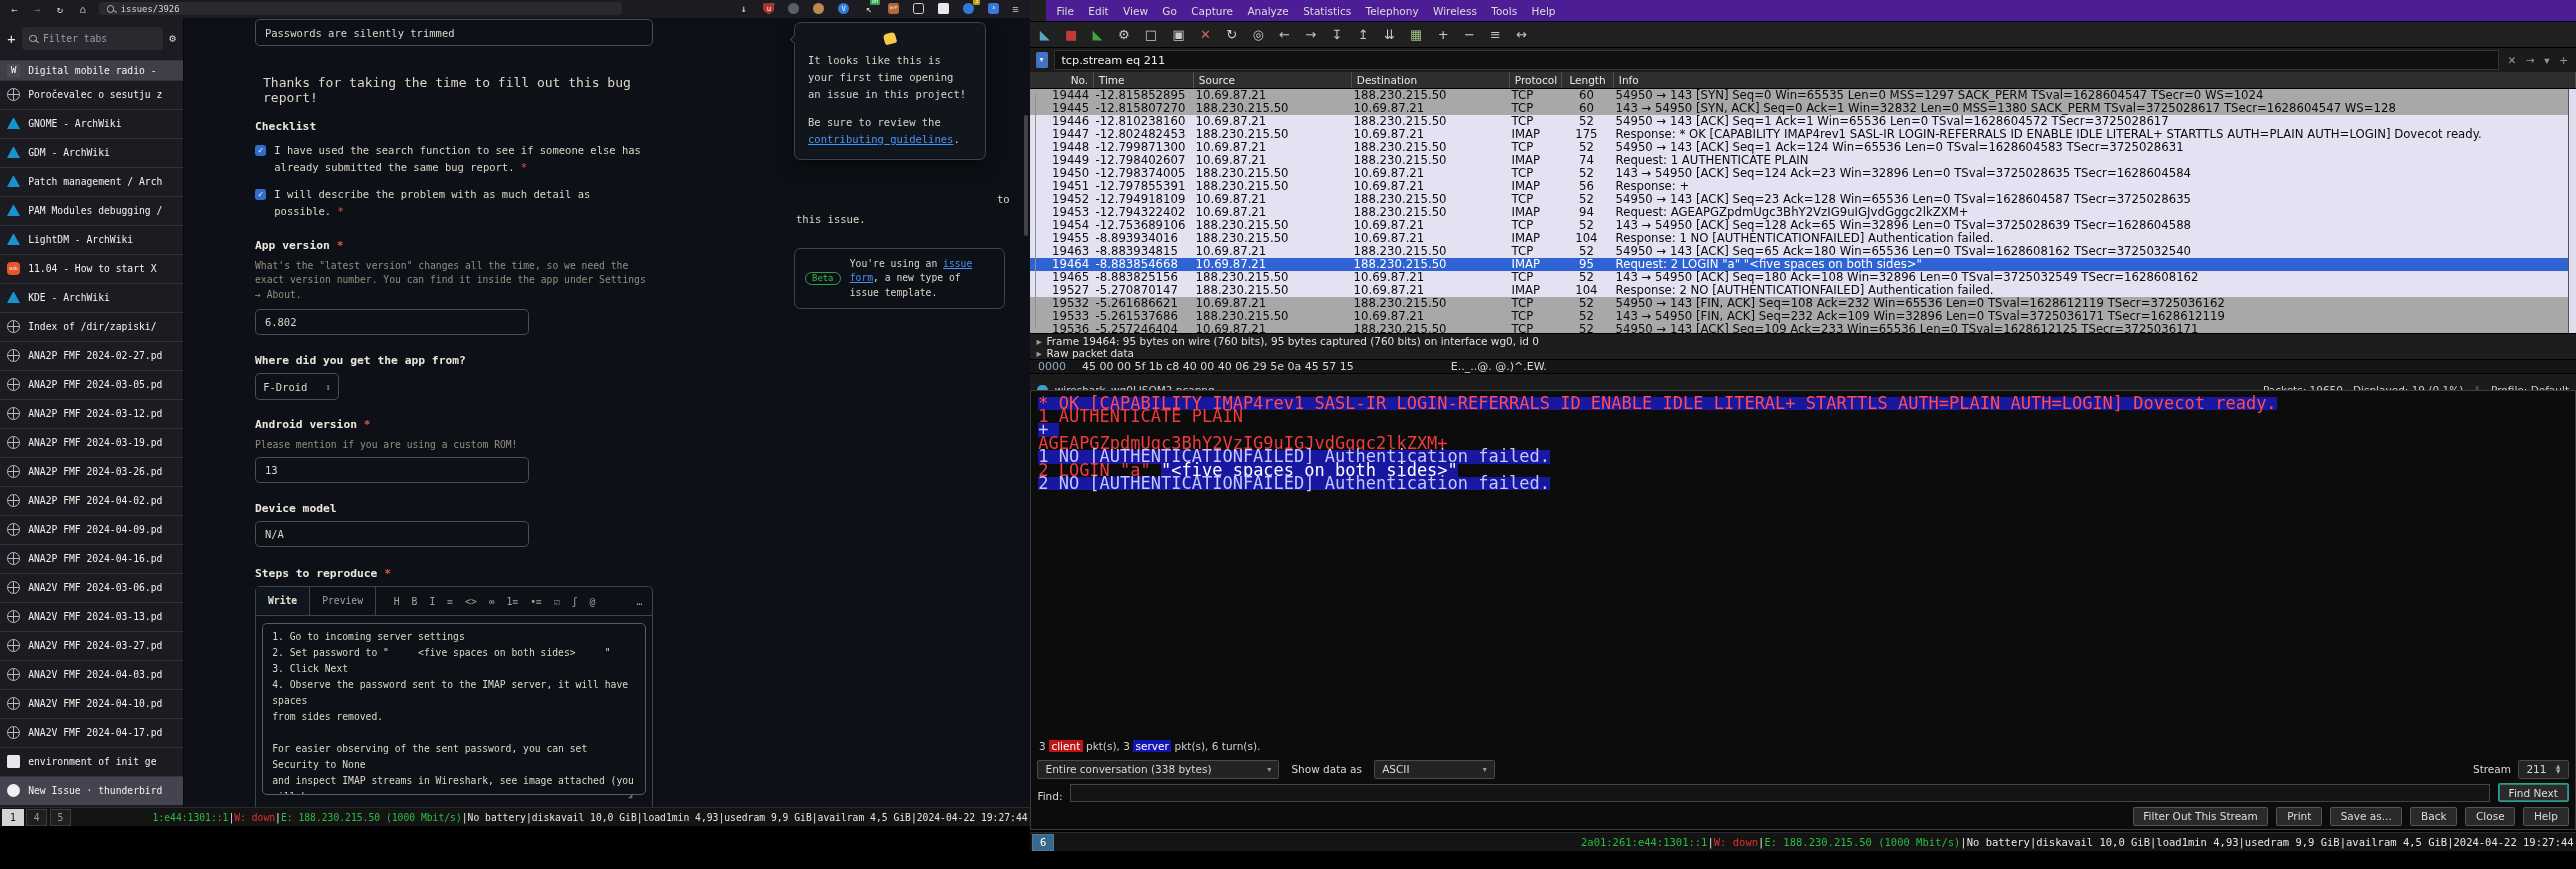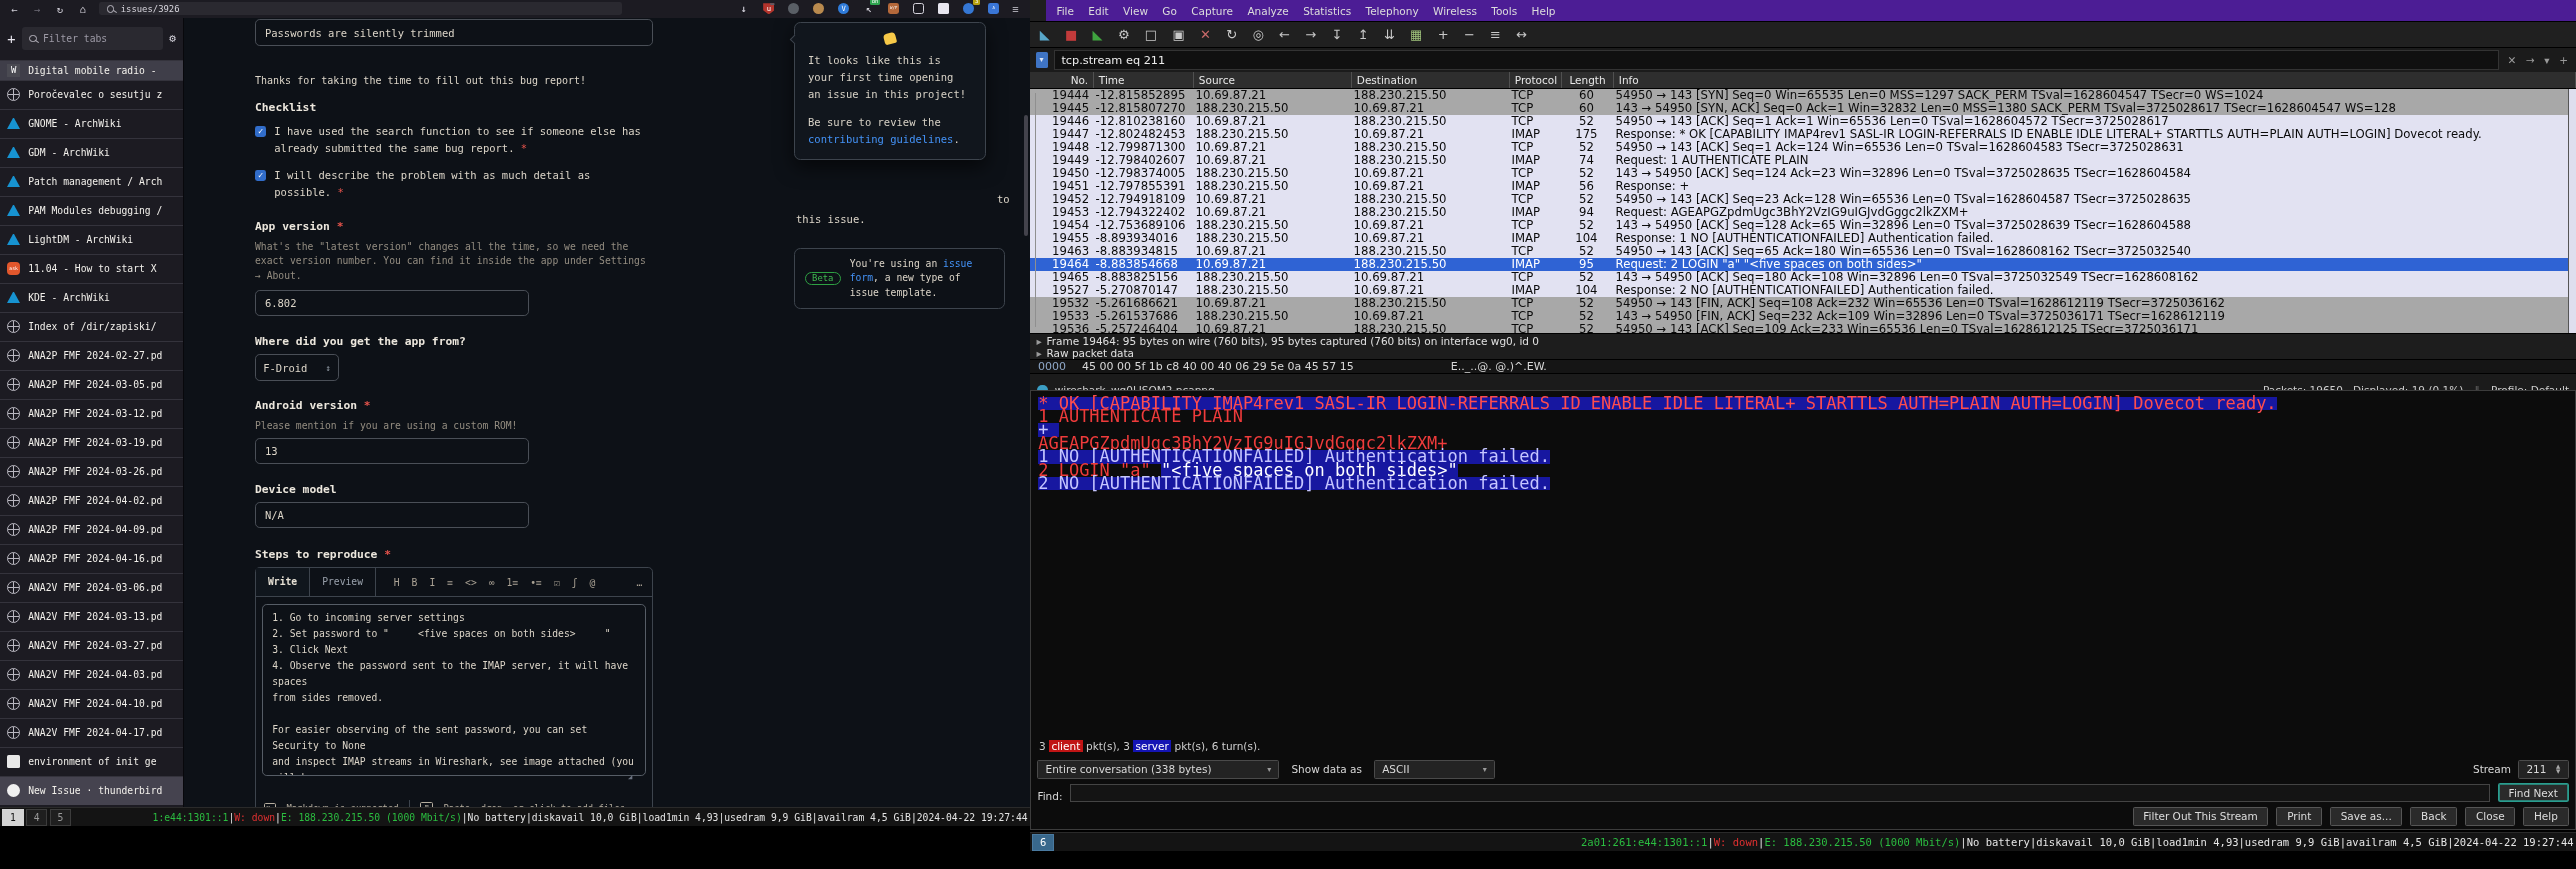--- a/index.html
+++ b/index.html
@@ -78,21 +78,21 @@
   .vsep{width:0.8px;height:16px;background:#3d444d}
   .imgico{width:10.5px;height:8.9px;border:0.8px solid #b6ae9f;border-radius:1.6px;font-size:5.6px;line-height:7.2px;text-align:center}
 
   #pop1{position:absolute;left:610px;top:4.8px;width:192px;background:#11161d;border:0.8px solid #3d444d;
     border-radius:6.4px;padding:6.4px 13px 11.3px;font-size:10.5px;line-height:17px;color:#d8d2c6;
     box-shadow:0 6.4px 19.3px rgba(0,0,0,.6);box-sizing:border-box}
   #pop1 .arrow{position:absolute;left:-4px;top:13px;width:6.4px;height:6.4px;background:#11161d;
     border-left:0.8px solid #3d444d;border-bottom:0.8px solid #3d444d;transform:rotate(45deg)}
   .wave{display:block;width:12px;height:11.3px;background:#f7c948;border-radius:4px 4px 1.6px 2.4px;
     margin:3.2px auto 7.2px;transform:rotate(-15deg)}
-  .lnk{color:#4493f8;}
+  .lnk{color:#4493f8;text-decoration:underline}
   #frag1{position:absolute;left:813px;top:175px;font-size:10.5px}
   #frag2{position:absolute;left:612px;top:195px;font-size:10.5px}
   #pop2{position:absolute;left:610px;top:230px;width:211px;background:#0d1117;border:0.8px solid #3d444d;
     border-radius:6.4px;display:flex;gap:8.9px;align-items:center;padding:8px 9.7px;box-sizing:border-box}
   .beta{border:0.8px solid #2ea043;color:#3fb950;border-radius:804px;font-size:8.9px;padding:0.8px 6.4px;flex:0 0 auto}
   #pop2 p{font-size:9.7px;line-height:14.5px;margin:0}
   #sbv{position:absolute;right:1.6px;top:97px;width:4.8px;height:121px;background:#43434c;border-radius:2.4px}
 
   
   .i3{position:absolute;left:0;right:0;height:19.3px;background:#141414;border-top:0.8px solid #2a2a2a;
@@ -323,21 +323,21 @@
             <span>New Issue · thunderbird</span>
           </div>
         </div>
     </div>
 
     <div id="content">
       <div id="form">
         <div class="finput" style="margin-top:1.6px;height:27px">
           <span>Passwords are silently trimmed</span>
         </div>
-        <p style="margin:29px 0 0;font-size:10px">Thanks for taking the time to fill out this bug report!</p>
+        <p style="margin:29px 8px 0;font-size:13px">Thanks for taking the time to fill out this bug report!</p>
         <h3 class="flabel" style="margin-top:14.5px">Checklist</h3>
 
         <div class="cbrow" style="margin-top:9.7px">
           <span class="cbox">✓</span>
           <span><span>I have used the search function to see if someone else has already submitted the same bug report.</span> <span class="star">*</span></span>
         </div>
         <div class="cbrow" style="margin-top:9.7px">
           <span class="cbox">✓</span>
           <span><span>I will describe the problem with as much detail as possible.</span> <span class="star">*</span></span>
         </div>

